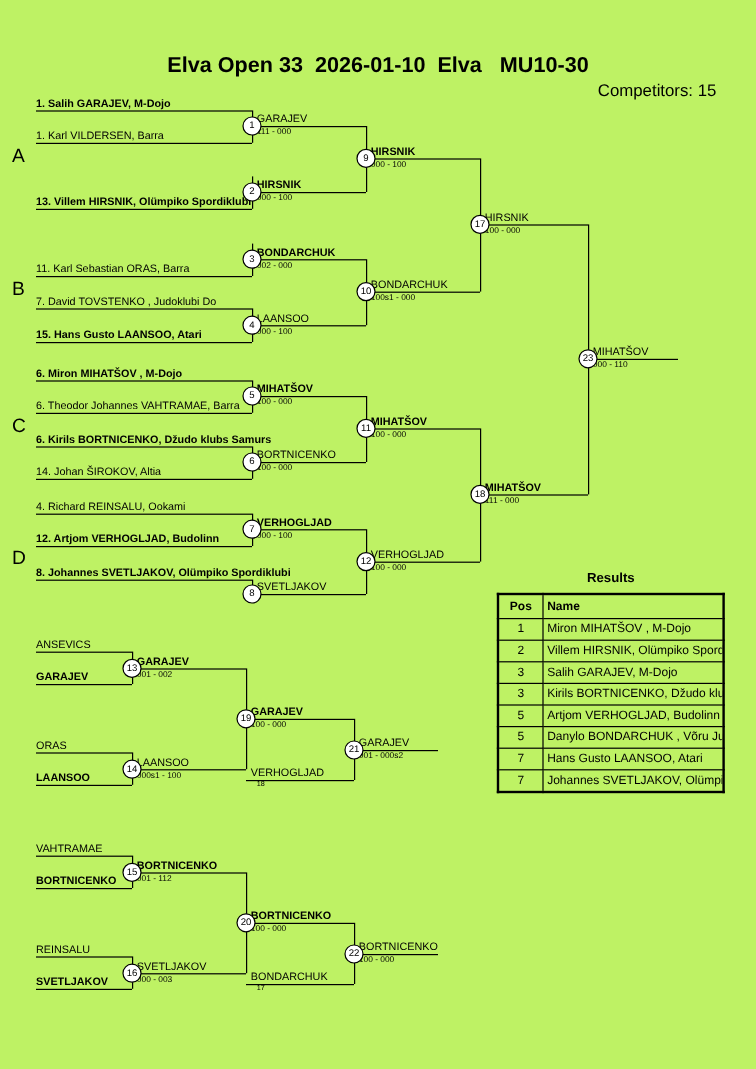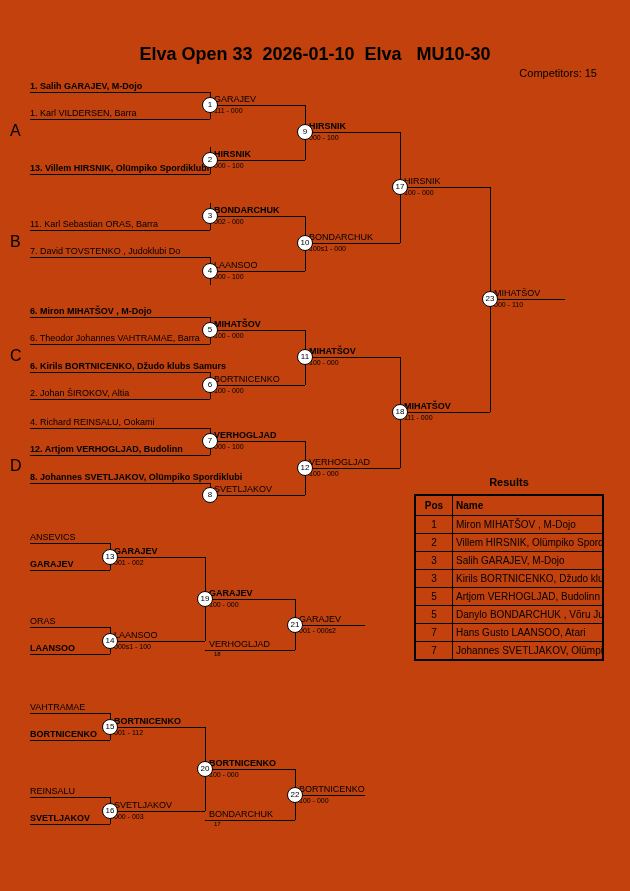--- a/index.html
+++ b/index.html
@@ -1,20 +1,20 @@
 <!DOCTYPE html>
 <html><head>
 <meta charset="utf-8">
 <style>
   html,body{margin:0;padding:0;background:#fff}
-  .page{position:relative;width:630px;height:891px;background:#c2410c;
+  .page{position:relative;width:630px;height:891px;background:#bef264;
         font-family:"Liberation Sans",sans-serif;color:#000;overflow:hidden}
   .title{position:absolute;top:44px;left:0;width:100%;text-align:center;
          font-size:18px;font-weight:bold;white-space:pre}
-  .competitors{position:absolute;top:67px;right:33px;font-size:11px}
+  .competitors{position:absolute;top:67px;right:33px;font-size:14px}
   .grp{position:absolute;left:10px;font-size:16px;line-height:18px}
   .pl{position:absolute;left:30px;width:180px;border-bottom:1px solid #000;
       font-size:9px;line-height:12px;white-space:nowrap}
   .rp{position:absolute;left:30px;width:80px;border-bottom:1px solid #000;
       font-size:9px;line-height:12px;white-space:nowrap}
   .b{font-weight:bold}
   .win{position:absolute}
   .win .nm{display:block;border-bottom:1px solid #000;font-size:9px;line-height:12px;
            height:12px;padding-left:4px;white-space:nowrap}
   .win .sc{display:block;font-size:7px;line-height:8px;padding:1px 0 0 4px;white-space:nowrap}
@@ -41,24 +41,25 @@
   <div class="grp" style="top:122px">A</div>
   <div class="grp" style="top:233px">B</div>
   <div class="grp" style="top:347px">C</div>
   <div class="grp" style="top:457px">D</div>
 
   <div class="pl b" style="top:80px">1. Salih GARAJEV, M-Dojo</div>
   <div class="pl" style="top:107px">1. Karl VILDERSEN, Barra</div>
   <div class="pl b" style="top:162px">13. Villem HIRSNIK, Olümpiko Spordiklubi</div>
   <div class="pl" style="top:218px">11. Karl Sebastian ORAS, Barra</div>
   <div class="pl" style="top:245px">7. David TOVSTENKO , Judoklubi Do</div>
+  <div class="pl b" style="top:273px">15. Hans Gusto LAANSOO, Atari</div>
   <div class="pl b" style="top:305px">6. Miron MIHATŠOV , M-Dojo</div>
   <div class="pl" style="top:332px">6. Theodor Johannes VAHTRAMAE, Barra</div>
   <div class="pl b" style="top:360px">6. Kirils BORTNICENKO, Džudo klubs Samurs</div>
-  <div class="pl" style="top:387px">2. Johan ŠIROKOV, Altia</div>
+  <div class="pl" style="top:387px">14. Johan ŠIROKOV, Altia</div>
   <div class="pl" style="top:416px">4. Richard REINSALU, Ookami</div>
   <div class="pl b" style="top:443px">12. Artjom VERHOGLJAD, Budolinn</div>
   <div class="pl b" style="top:471px">8. Johannes SVETLJAKOV, Olümpiko Spordiklubi</div>
 
   <div class="vl" style="left:210px;top:92px;height:27px"></div>
   <div class="vl" style="left:210px;top:147px;height:27px"></div>
   <div class="vl" style="left:210px;top:203px;height:27px"></div>
   <div class="vl" style="left:210px;top:257px;height:28px"></div>
   <div class="vl" style="left:210px;top:317px;height:27px"></div>
   <div class="vl" style="left:210px;top:372px;height:27px"></div>

